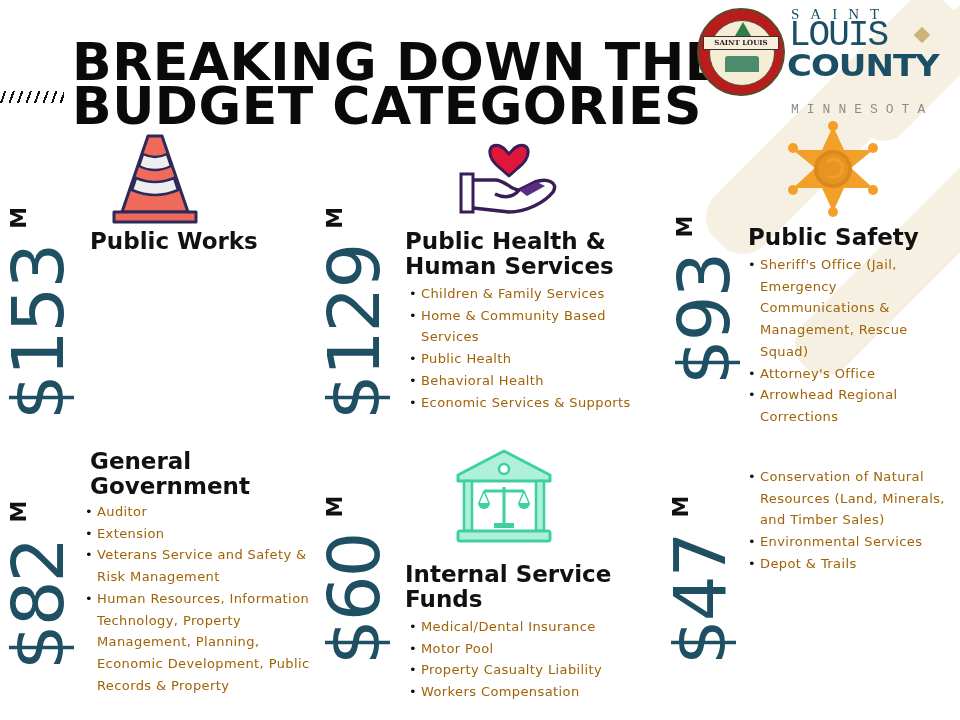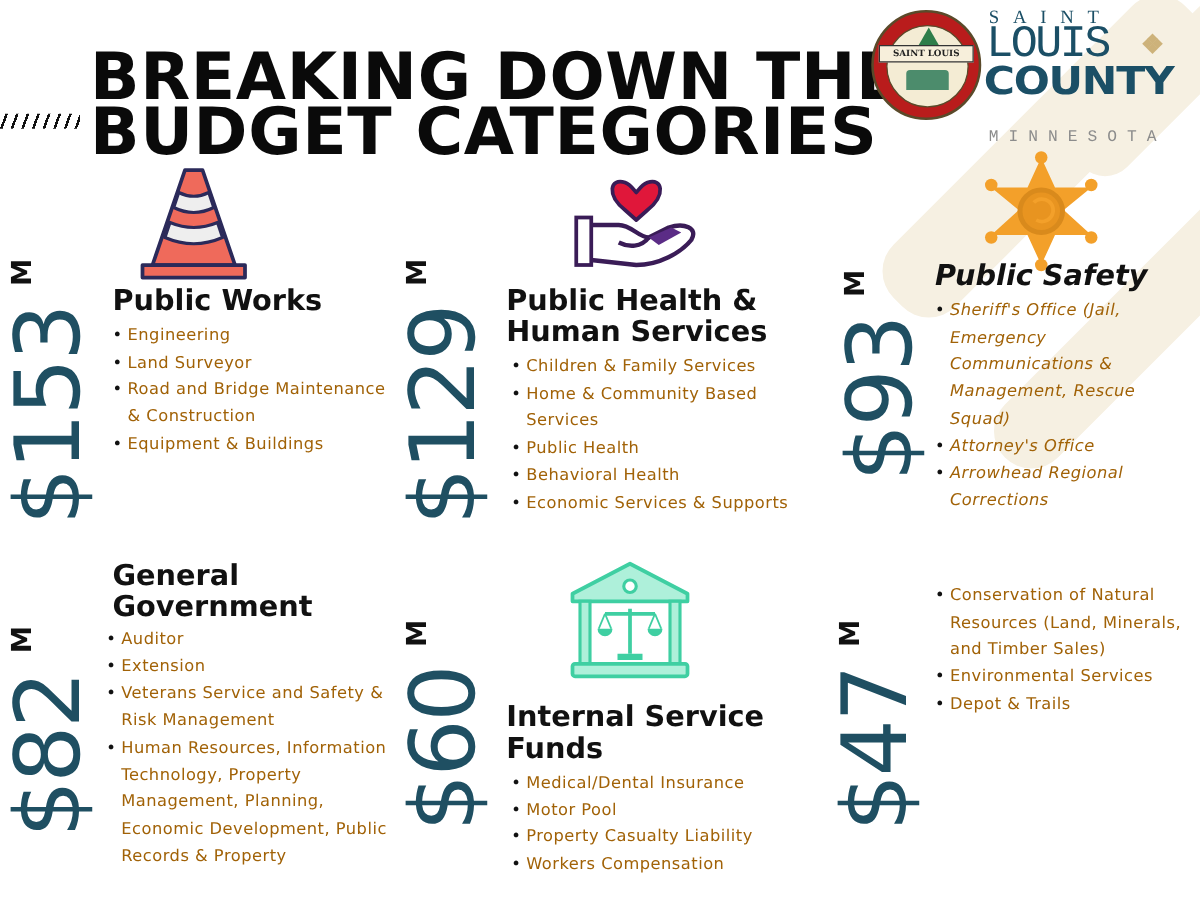--- a/index.html
+++ b/index.html
@@ -70,26 +70,20 @@
   <span class="m">M</span>
 </div>
 <svg class="icon" style="left:110px; top:132px;" width="90" height="94" viewBox="0 0 90 94">
   <path d="M38 4 L52 4 L78 80 L12 80 Z" fill="#ef6a5b" stroke="#2b2a5a" stroke-width="3" stroke-linejoin="round"></path>
   <path d="M33 22 Q45 28 57 22 L61 34 Q45 42 29 34 Z" fill="#eeeeee" stroke="#2b2a5a" stroke-width="2.5"></path>
   <path d="M26 46 Q45 54 64 46 L68 58 Q45 68 22 58 Z" fill="#eeeeee" stroke="#2b2a5a" stroke-width="2.5"></path>
   <path d="M4 80 L86 80 L86 90 L4 90 Z" fill="#ef6a5b" stroke="#2b2a5a" stroke-width="3" stroke-linejoin="round"></path>
 </svg>
 <div class="block" style="left:90px; top:229px; width:220px;">
   <h2>Public Works</h2>
-  <ul>
-    <li>Engineering</li>
-    <li>Land Surveyor</li>
-    <li>Road and Bridge Maintenance &amp; Construction</li>
-    <li>Equipment &amp; Buildings</li>
-  </ul>
 </div>
 
 <div class="amount" style="left:318px; top:420px;">
   <span class="num">$129</span>
   <span class="m">M</span>
 </div>
 <svg class="icon" style="left:455px; top:138px;" width="110" height="80" viewBox="0 0 110 80">
   <path d="M45 30 C30 18 33 4 45 8 C50 10 52 14 54 16 C56 14 58 10 63 8 C75 4 78 18 63 30 L54 38 Z" fill="#e0173a" stroke="#3a1c57" stroke-width="3" stroke-linejoin="round"></path>
   <rect x="6" y="36" width="12" height="38" fill="#fff" stroke="#3a1c57" stroke-width="3"></rect>
   <path d="M18 42 L40 42 C50 42 56 52 64 52 L80 44 C92 40 104 44 98 54 C90 64 72 74 54 74 L18 70" fill="none" stroke="#3a1c57" stroke-width="3.5" stroke-linejoin="round"></path>
@@ -115,21 +109,21 @@
   <polygon points="50,8 61,32 90,32 68,50 90,70 61,70 50,94 39,70 10,70 32,50 10,32 39,32" fill="#f3a02a"></polygon>
   <circle cx="50" cy="8" r="5" fill="#f3a02a"></circle>
     <circle cx="90" cy="30" r="5" fill="#f3a02a"></circle>
     <circle cx="90" cy="72" r="5" fill="#f3a02a"></circle>
   <circle cx="50" cy="94" r="5" fill="#f3a02a"></circle>
     <circle cx="10" cy="72" r="5" fill="#f3a02a"></circle>
     <circle cx="10" cy="30" r="5" fill="#f3a02a"></circle>
   <circle cx="50" cy="51" r="17" fill="#e89420" stroke="#d98a1c" stroke-width="4"></circle>
   <path d="M44 44 A9 9 0 1 1 46 58" fill="none" stroke="#f3a02a" stroke-width="3"></path>
 </svg>
-<div class="block" style="left:748px; top:209px; width:200px;font-style:italic;">
+<div class="block" style="left:748px; top:225px; width:200px;">
   <h2>Public Safety</h2>
   <ul>
     <li>Sheriff's Office (Jail, Emergency Communications &amp; Management, Rescue Squad)</li>
     <li>Attorney's Office</li>
     <li>Arrowhead Regional Corrections</li>
   </ul>
 </div>
 
 <div class="amount" style="left:2px; top:670px;">
   <span class="num">$82</span>

